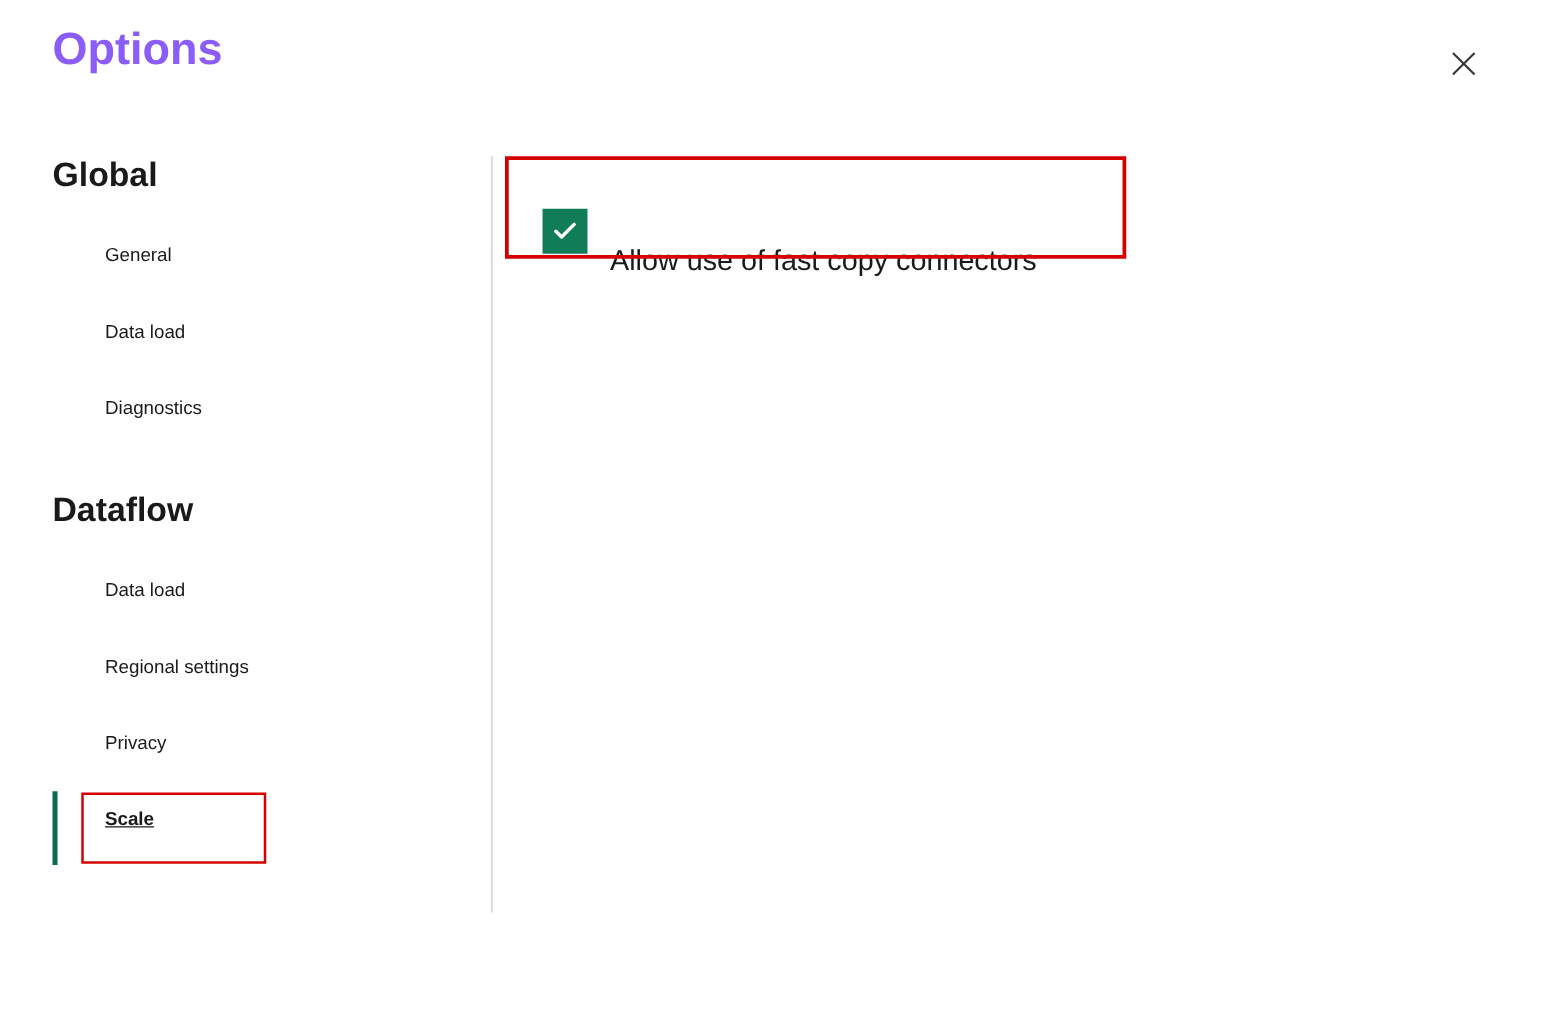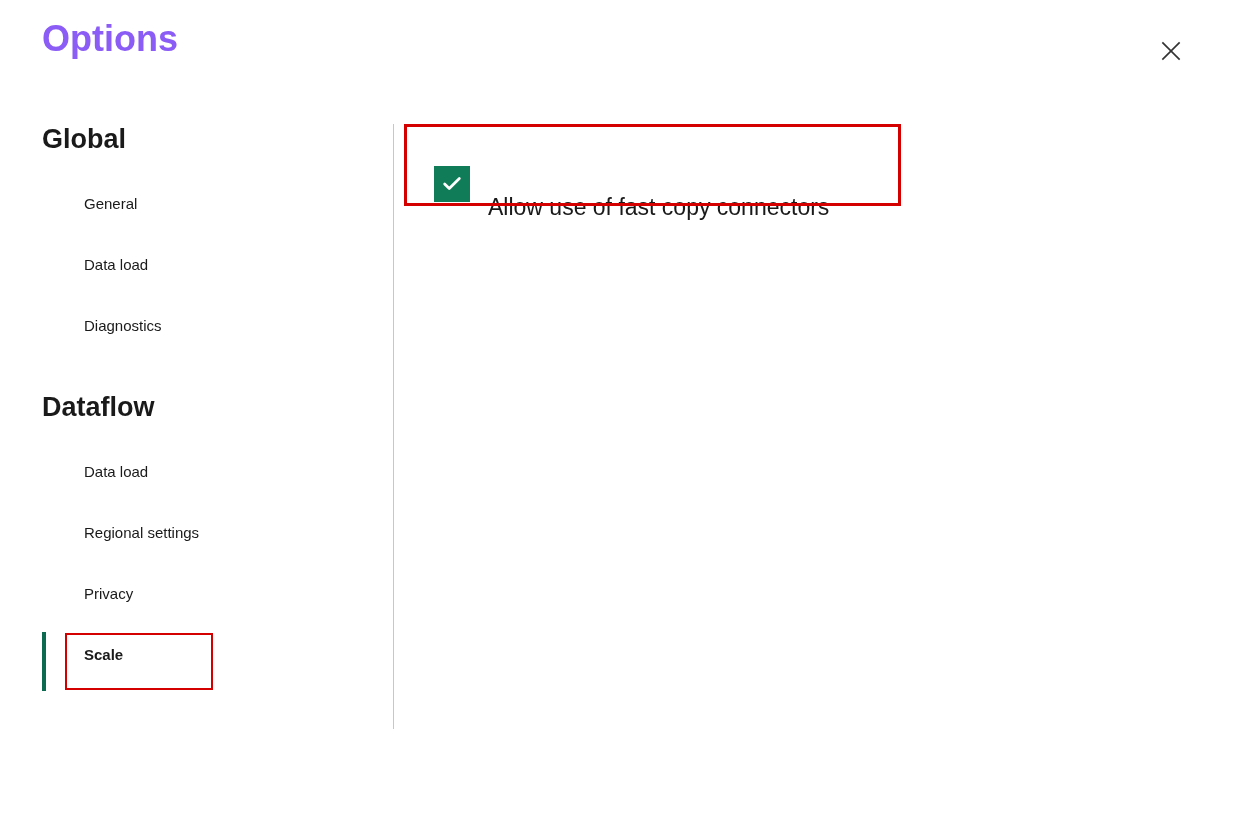--- a/index.html
+++ b/index.html
@@ -58,20 +58,21 @@
     .nav-item {
       font-size: 15px;
       color: #1a1a1a;
       padding: 8px 0 8px 42px;
       margin-bottom: 28px;
       cursor: pointer;
       position: relative;
     }
     .nav-item-wrapper {
       position: relative;
+      text-decoration: underline;
     }
     .nav-item.selected {
       font-weight: 700;
     }
     .selected-bar {
       position: absolute;
       left: 0;
       top: -6px;
       bottom: -20px;
       width: 4px;

